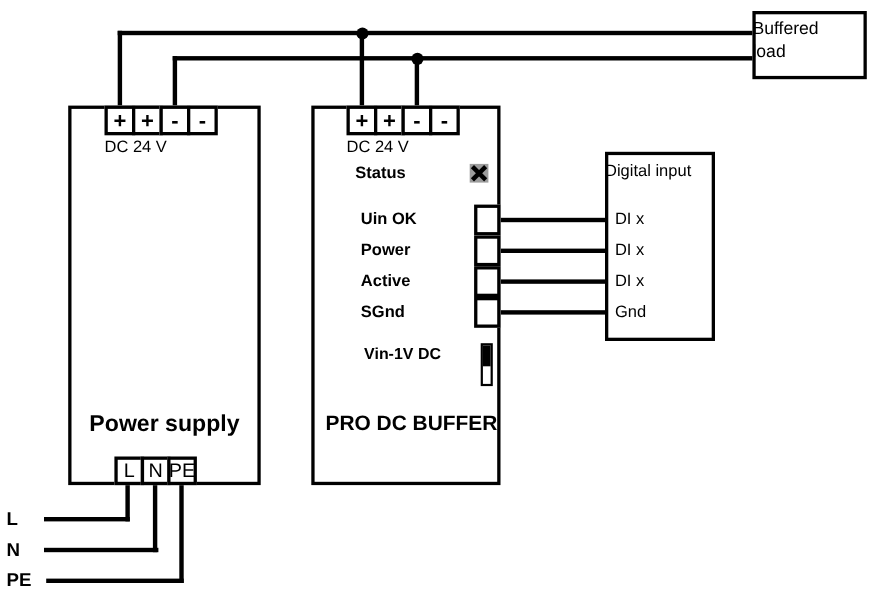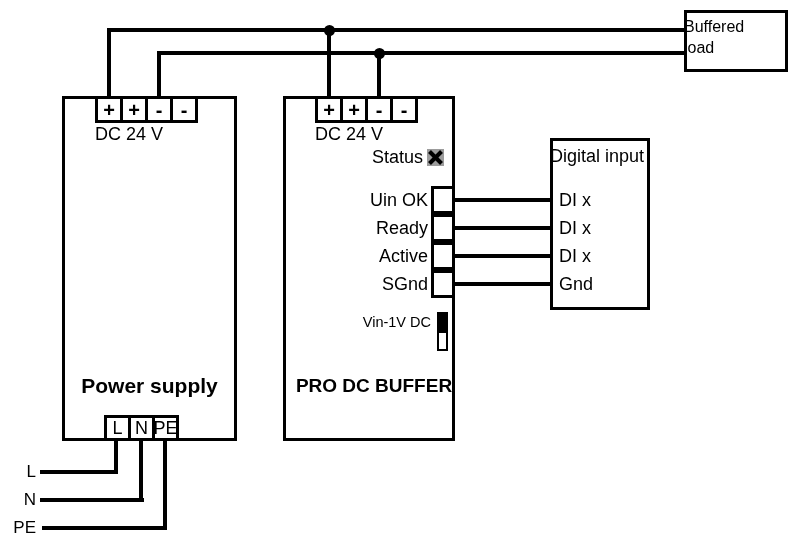--- a/index.html
+++ b/index.html
@@ -12,22 +12,22 @@
   .dot{position:absolute;width:11px;height:11px;border-radius:50%;background:#000;}
   .trow{position:absolute;display:flex;}
   .tcell{
     width:28px;height:27px;border:3px solid #000;margin-left:-3px;box-sizing:border-box;
     background:#fff;display:flex;align-items:center;justify-content:center;
     font-weight:bold;font-size:20px;line-height:1;
   }
   .tcell:first-child{margin-left:0;}
   .tcell.mains{width:27px;height:26px;font-weight:normal;font-size:18px;}
   .sq{position:absolute;width:24px;height:28px;border:3px solid #000;background:#fff;box-sizing:border-box;}
-  .lbl{position:absolute;white-space:nowrap;font-size:18px;line-height:18px;}
-  .lbl.right{text-align:right;}
+  .lbl{position:absolute;white-space:nowrap;font-size:15px;line-height:18px;}
+  .lbl.right{text-align:left;font-weight:bold;}
   .lbl.center{text-align:left;}
   .title{position:absolute;font-weight:bold;text-align:center;white-space:nowrap;}
   .statusbox{
     position:absolute;left:427px;top:149px;width:17px;height:17px;background:#9c9c9c;
     display:flex;align-items:center;justify-content:center;
   }
   .switch{position:absolute;left:437px;top:312px;width:11px;height:39px;border:2px solid #000;box-sizing:border-box;background:#fff;}
   .switch .knob{position:absolute;left:0;top:0;width:100%;height:19px;background:#000;}
 </style>
 </head>
@@ -92,21 +92,21 @@
       <line x1="14.5" y1="2.5" x2="2.5" y2="14.5" stroke="#000" stroke-width="4"></line>
     </svg>
   </div>
 
   <div class="sq" style="left:431px;top:186px;"></div>
   <div class="sq" style="left:431px;top:214px;"></div>
   <div class="sq" style="left:431px;top:242px;"></div>
   <div class="sq" style="left:431px;top:270px;"></div>
 
   <div class="lbl right" style="left:328px;top:191px;width:100px;">Uin OK</div>
-  <div class="lbl right" style="left:328px;top:219px;width:100px;">Ready</div>
+  <div class="lbl right" style="left:328px;top:219px;width:100px;">Power</div>
   <div class="lbl right" style="left:328px;top:247px;width:100px;">Active</div>
   <div class="lbl right" style="left:328px;top:275px;width:100px;">SGnd</div>
 
   <div class="lbl right" style="left:331px;top:313px;width:100px;font-size:14.5px;">Vin-1V DC</div>
   <div class="switch">
       <div class="knob"></div>
     </div>
 
   <div class="title" style="left:283px;top:375px;width:182px;font-size:19px;">PRO DC BUFFER</div>
 

